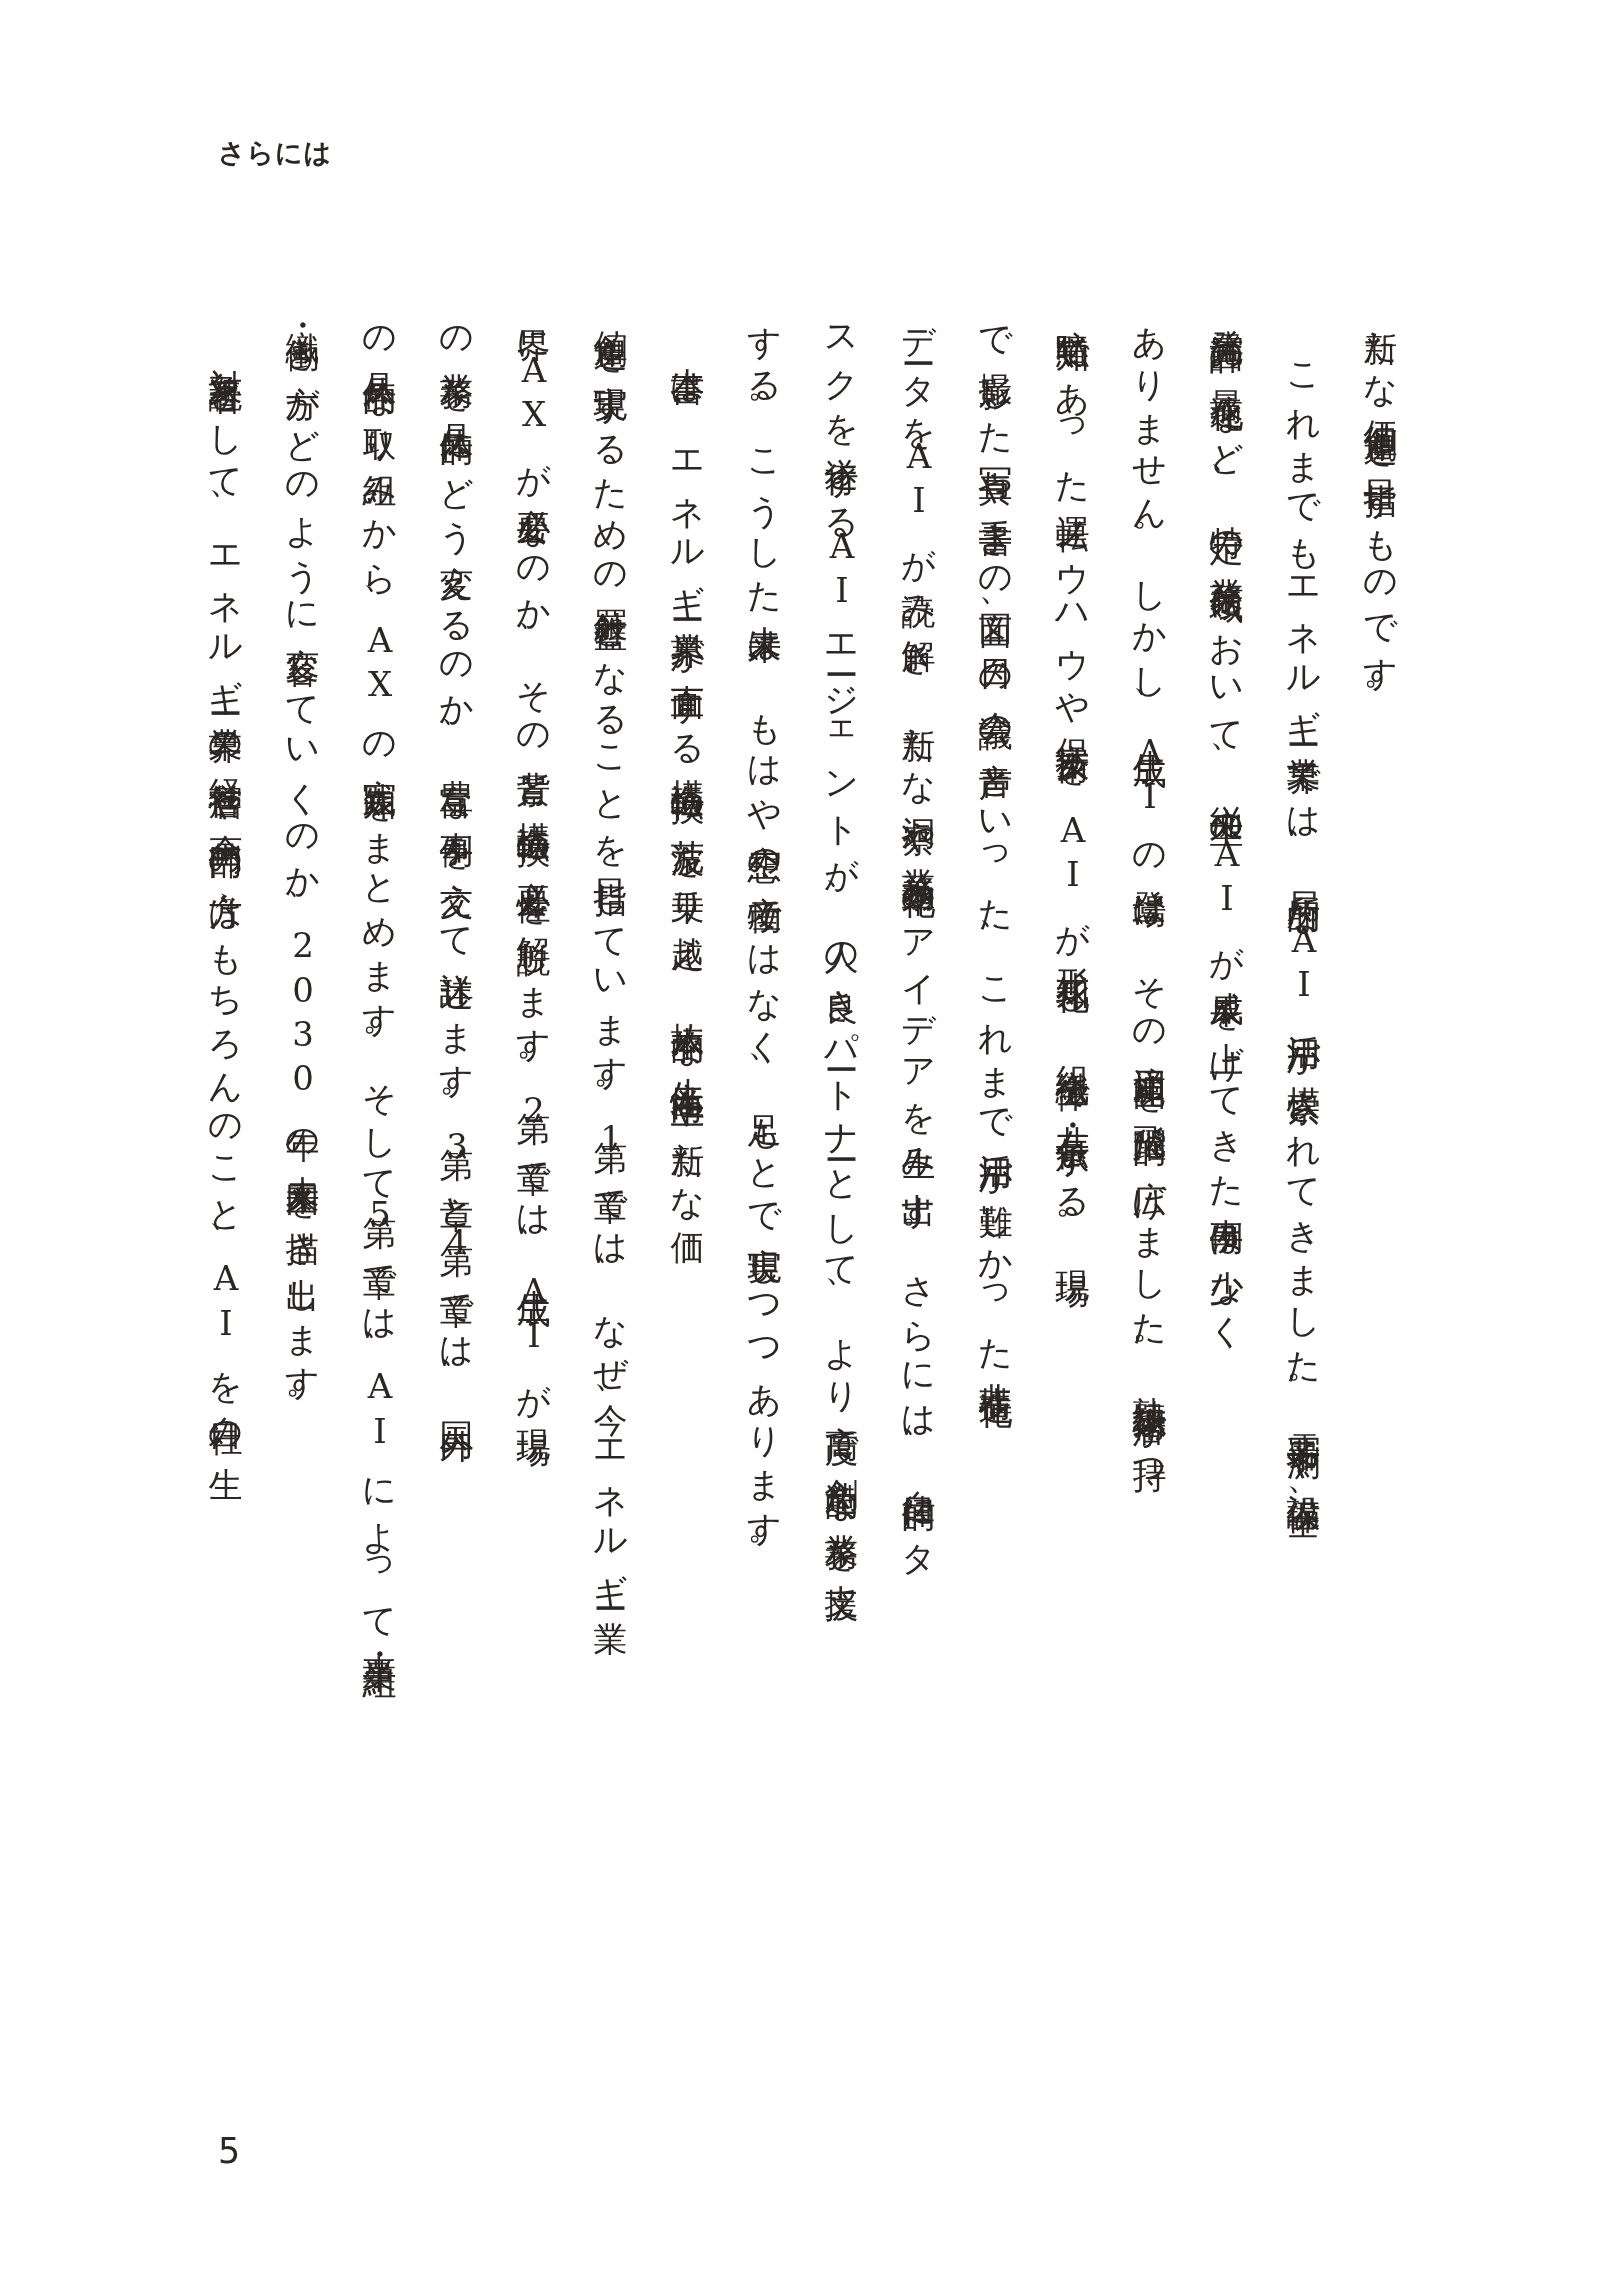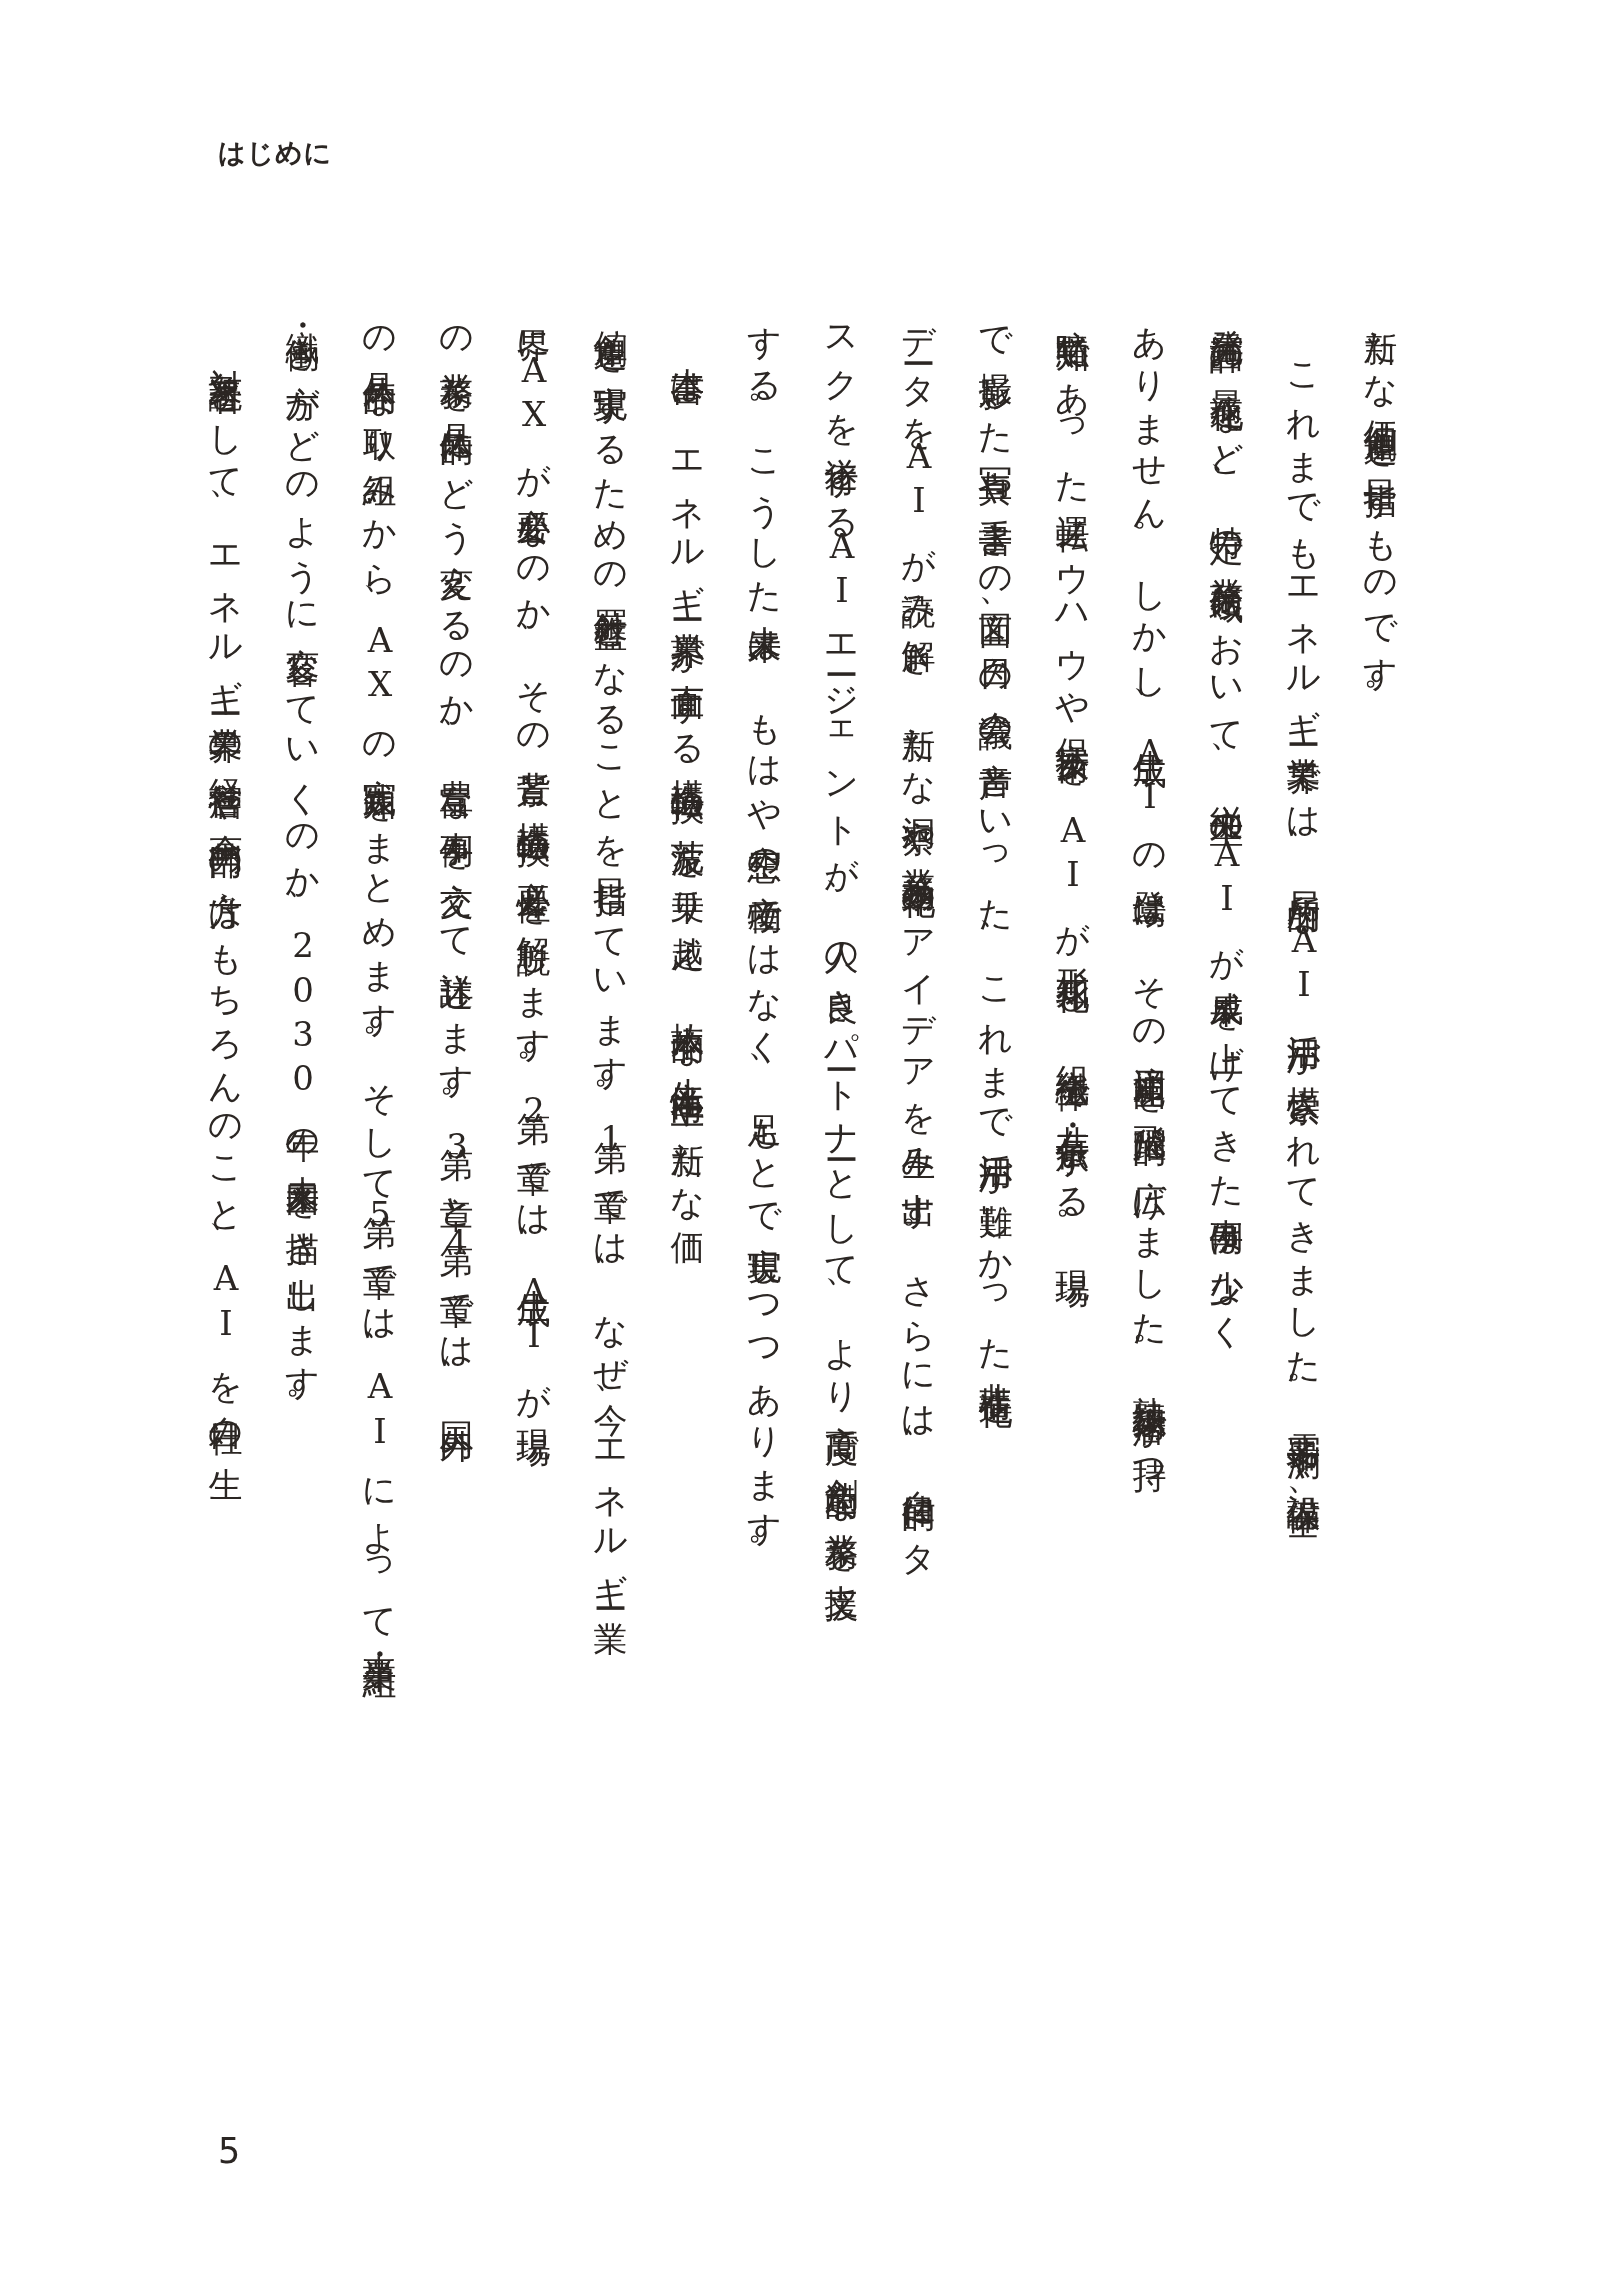--- a/index.html
+++ b/index.html
@@ -57,21 +57,21 @@
     font-weight: 400;
     font-size: 35px;
     line-height: 1;
     color: #2b2623;
   }
 </style>
 </head>
 <body>
 
 <div class="page" style="background: rgb(255, 255, 255);">
-  <div class="running-head">はじめに</div>
+  <div class="running-head">さらには</div>
 
   <main class="text-block" style="color: rgb(43, 38, 35);">
       <div class="text-line">新たな価値創造を目指すものです。</div>
       <div class="text-line indent">これまでもエネルギー業界では、局所的なAI活用が模索されてきました。需要予測や設備保全、</div>
       <div class="text-line">発電計画の最適化など、特定の業務領域において、従来型のAIが成果を上げてきた事例は少なく</div>
       <div class="text-line">ありません。しかし、生成AIの登場は、その適用範囲を飛躍的に広げました。熟練技術者が持つ</div>
       <div class="text-line">暗黙知であった運転ノウハウや保安技術を、AIが形式知化し、組織全体で共有・伝承する。現場</div>
       <div class="text-line">で撮影した写真や手書きの図面、日々の会議の音声といった、これまで活用が難しかった非構造化</div>
       <div class="text-line">データをAIが読み解き、新たな洞察や業務効率化のアイデアを生み出す。さらには、自律的にタ</div>
       <div class="text-line">スクを遂行するAIエージェントが、人の良きパートナーとして、より高度で創造的な業務を支援</div>

